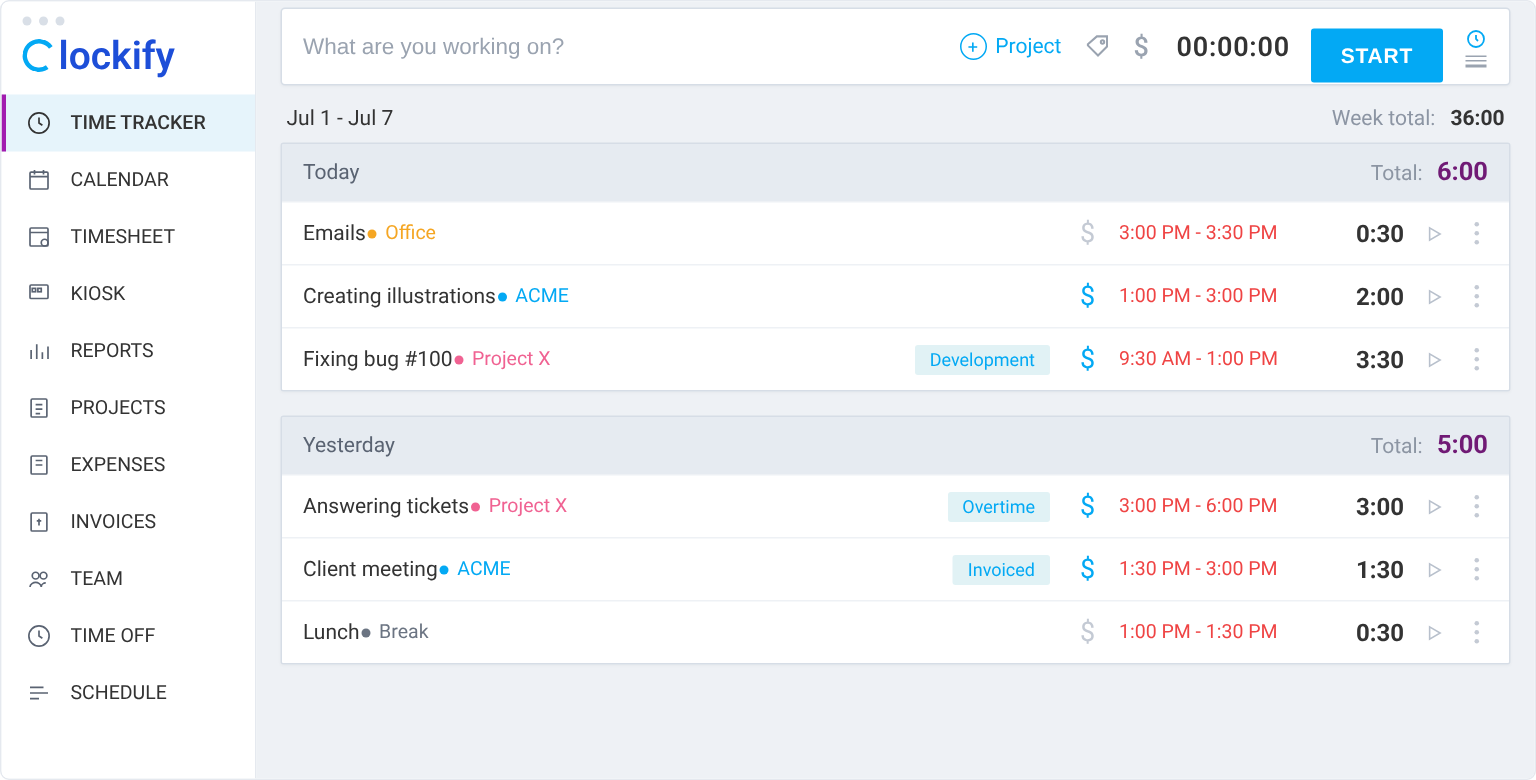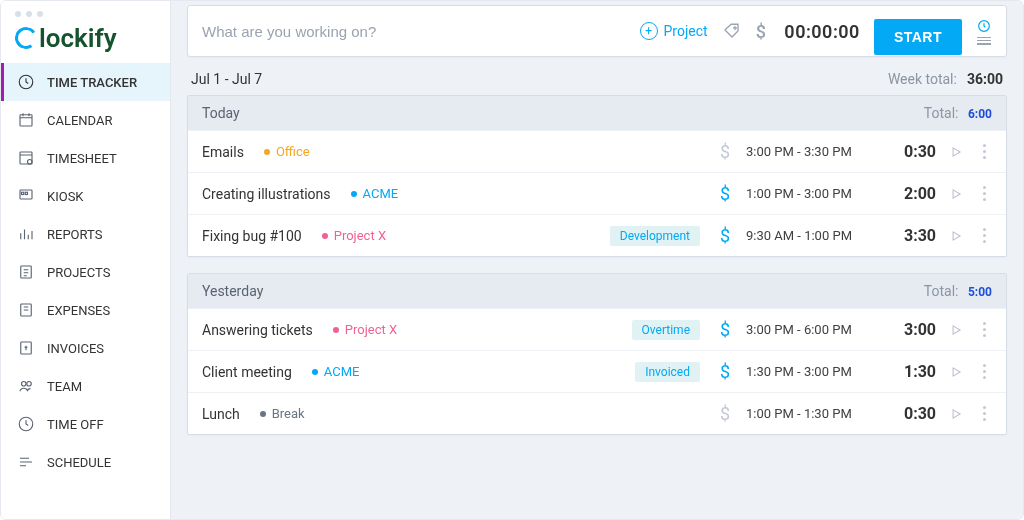--- a/index.html
+++ b/index.html
@@ -4,21 +4,21 @@
 <style>
   * { box-sizing: border-box; margin: 0; padding: 0; }
   body { font-family: -apple-system, BlinkMacSystemFont, "Segoe UI", Roboto, Arial, sans-serif; background: #fff; color: #333; width: 1024px; height: 520px; overflow: hidden; }
   .app { display: flex; width: 100%; height: 100%; border: 1px solid #e5e9ef; border-radius: 6px; overflow: hidden; }
 
   
   .sidebar { width: 170px; background: #fff; border-right: 1px solid #e5e9ef; display: flex; flex-direction: column; }
   .sidebar-header { padding: 10px 14px 6px 14px; }
   .traffic-dots { display: flex; gap: 5px; margin-bottom: 6px; }
   .traffic-dots span { width: 6px; height: 6px; border-radius: 50%; background: #d9dfe7; }
-  .logo { font-size: 26px; font-weight: 600; color: #14532d; letter-spacing: 0px; }
+  .logo { font-size: 26px; font-weight: 600; color: #1d4ed8; letter-spacing: 0px; }
   .logo .clock-c { display:inline-block; width:22px; height:22px; border:3px solid #03a9f4; border-radius:50%; border-right-color:transparent; transform:rotate(10deg); vertical-align:-2px; margin-right:2px; position:relative;}
   .nav { display: flex; flex-direction: column; margin-top: 4px; }
   .nav-item { display: flex; align-items: center; gap: 12px; padding: 10px 16px; font-size: 13px; color: #333; cursor: pointer; }
   .nav-item.active { background: #e6f4fb; border-left: 3px solid #a21caf; padding-left: 13px; font-weight: 500; }
   .nav-item .icon { width: 18px; display: flex; justify-content: center; }
   .nav-item svg { width: 18px; height: 18px; stroke: #5a6372; fill: none; stroke-width: 1.5; }
   .nav-item.active svg { stroke: #333; }
 
   
   .main { flex: 1; background: #eef1f5; display: flex; flex-direction: column; padding: 4px 16px 0 16px; overflow-y: auto; }
@@ -41,32 +41,32 @@
 
   
   .week-row { display: flex; justify-content: space-between; align-items: center; font-size: 14px; color: #333; margin-bottom: 8px; padding: 0 4px; }
   .week-row .label-muted { color: #8c95a3; margin-right: 10px; }
   .week-row .total { font-weight: 700; }
 
   
   .day-group { border: 1px solid #d6dde6; border-radius: 2px; overflow: hidden; margin-bottom: 16px; box-shadow: 0 1px 2px rgba(0,0,0,0.03); }
   .day-header { background: #e6ebf1; padding: 9px 14px; display: flex; justify-content: space-between; align-items: center; font-size: 14px; color: #5a6372; }
   .day-header .day-total { color: #8c95a3; }
-  .day-header .day-total b { color: #1d4ed8; margin-left: 6px; font-weight: 700; font-size: 12px; }
+  .day-header .day-total b { color: #701a75; margin-left: 6px; font-weight: 700; font-size: 17px; }
 
   .entry { background: #fff; border-top: 1px solid #eef1f5; display: flex; align-items: center; padding: 10px 14px; font-size: 14px; color: #333; gap: 10px; }
   .entry:first-of-type { border-top: none; }
-  .entry .desc-cell { display: flex; align-items: center; gap: 20px; min-width: 310px; }
+  .entry .desc-cell { display: flex; align-items: center; gap: 1px; min-width: 310px; }
   .entry .project { display: inline-flex; align-items: center; gap: 6px; font-size: 13px; }
   .entry .project .dot { width: 6px; height: 6px; border-radius: 50%; display:inline-block; }
   .entry .spacer { flex: 1; }
   .entry .tag-chip { background: #e1f2f5; color: #03a9f4; padding: 3px 10px; border-radius: 2px; font-size: 12px; margin-right: 4px; }
   .entry .dollar-cell { font-size: 18px; color: #c4cad4; width: 22px; text-align: center; }
   .entry .dollar-cell.on { color: #03a9f4; }
-  .entry .timerange { color: #404040; font-size: 13px; width: 130px; }
+  .entry .timerange { color: #ef4444; font-size: 13px; width: 130px; }
   .entry .dur { font-weight: 700; font-size: 16px; width: 50px; text-align: right; }
   .entry .play svg { width: 14px; height: 14px; stroke: #b8c0cc; fill: none; stroke-width: 1.8; }
   .entry .play { cursor: pointer; width: 20px; display:flex; justify-content:center; }
   .entry .more { cursor: pointer; width: 16px; display: flex; flex-direction: column; gap: 3px; align-items: center; }
   .entry .more span { width: 3px; height: 3px; background: #c4cad4; border-radius: 50%; }
 </style>
 </head>
 <body>
 
 <div class="app">

